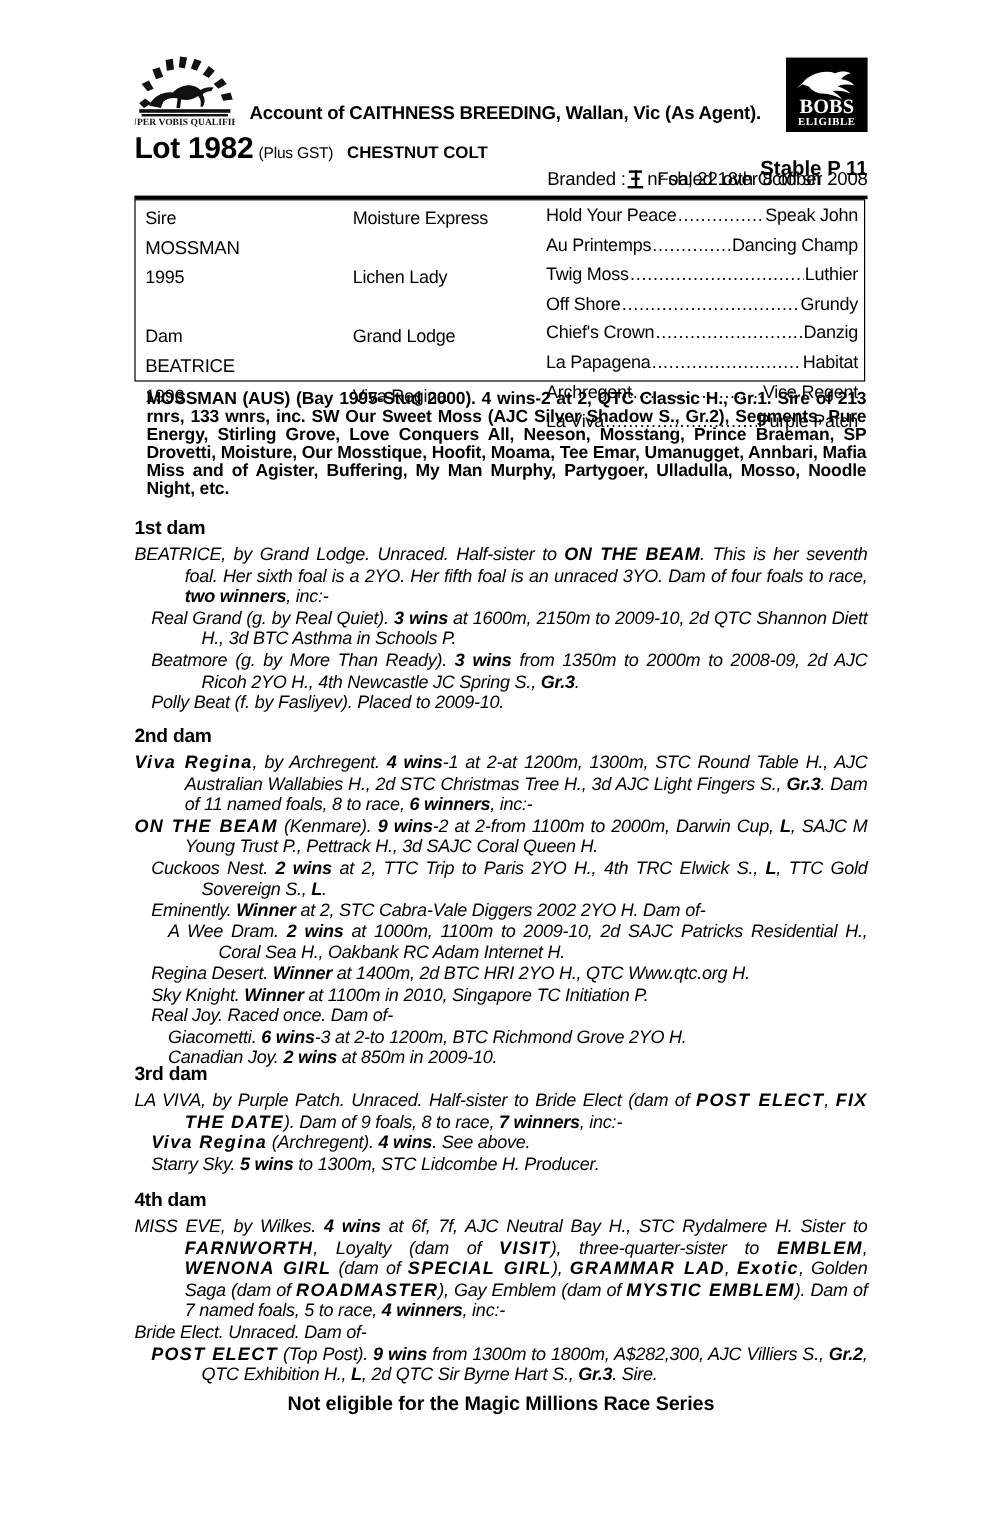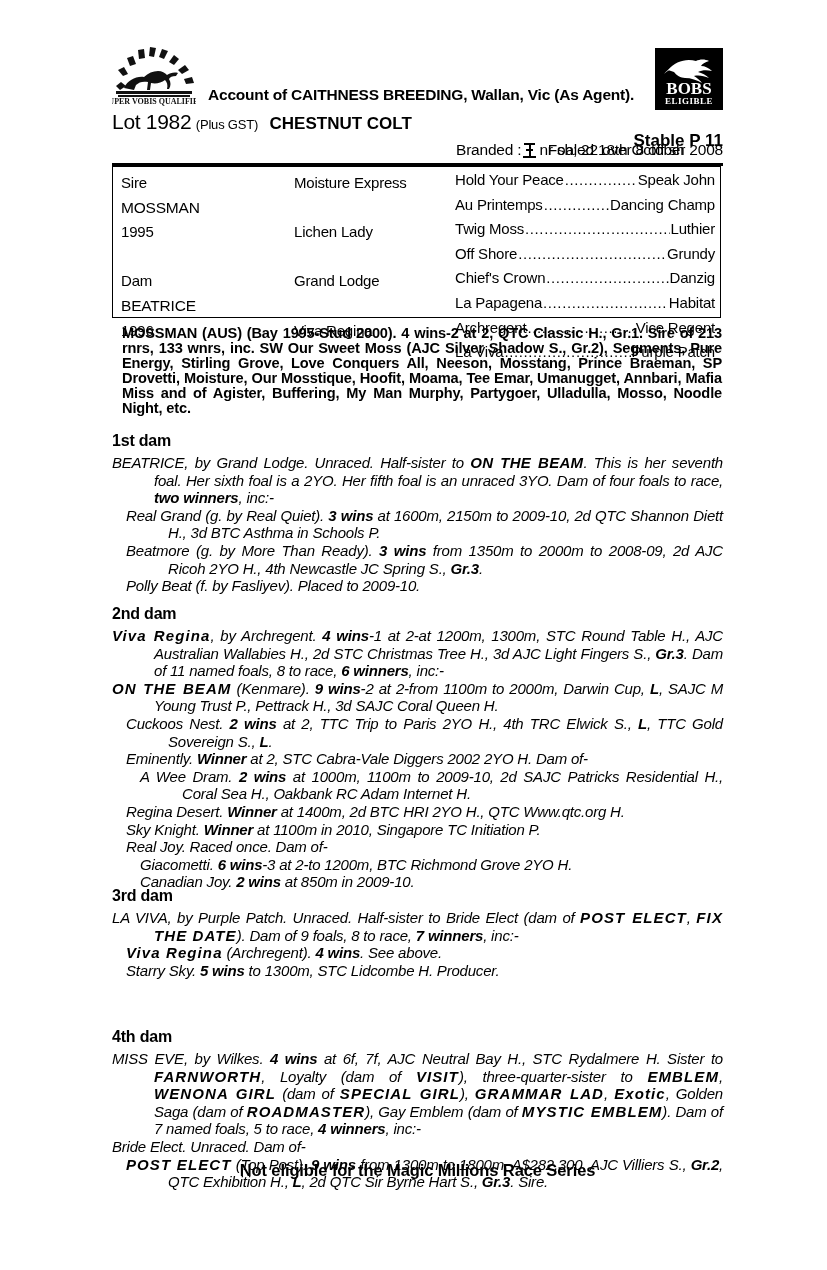--- a/index.html
+++ b/index.html
@@ -55,31 +55,31 @@
   }
 
   .lot-line {
     position: absolute;
     left: 4px;
     top: 110px;
     width: 611px;
     height: 28px;
   }
   .lot-no {
-    font-weight: normal;
-    font-size: 21px;
+    font-weight: bold;
+    font-size: 25px;
     letter-spacing: -0.3px;
   }
   .plus-gst {
     font-size: 13px;
     letter-spacing: -0.2px;
   }
   .colour-sex {
     font-weight: bold;
-    font-size: 17px;
+    font-size: 14px;
     letter-spacing: 0px;
     margin-left: 7px;
   }
   .stable {
     position: absolute;
     right: 0;
     top: 21px;
     font-weight: bold;
     font-size: 17px;
     margin-left: 22px;
@@ -365,21 +365,21 @@
         <div class="entry hang3">Giacometti. <b>6 wins</b>-3 at 2-to 1200m, BTC Richmond Grove 2YO H.</div>
         <div class="entry hang3">Canadian Joy. <b>2 wins</b> at 850m in 2009-10.</div>
       </div>
       <div class="dam-sec" style="top: 887px;">
         <div class="dam-head">3rd dam</div>
         <div class="spacer-head"></div>
         <div class="entry hang1">LA VIVA, by Purple Patch. Unraced. Half-sister to Bride Elect (dam of <b class="nmw">POST ELECT</b>, <b class="nmw">FIX THE DATE</b>). Dam of 9 foals, 8 to race, <b>7 winners</b>, inc:-</div>
         <div class="entry hang2"><b class="nmw">Viva Regina</b> (Archregent). <b>4 wins</b>. See above.</div>
         <div class="entry hang2">Starry Sky. <b>5 wins</b> to 1300m, STC Lidcombe H. Producer.</div>
       </div>
-      <div class="dam-sec" style="top: 1028px;">
+      <div class="dam-sec" style="top: 992px;">
         <div class="dam-head">4th dam</div>
         <div class="spacer-head"></div>
         <div class="entry hang1">MISS EVE, by Wilkes. <b>4 wins</b> at 6f, 7f, AJC Neutral Bay H., STC Rydalmere H. Sister to <b class="nmw">FARNWORTH</b>, Loyalty (dam of <b class="nmw">VISIT</b>), three-quarter-sister to <b class="nmw">EMBLEM</b>, <b class="nmw">WENONA GIRL</b> (dam of <b class="nmw">SPECIAL GIRL</b>), <b class="nmw">GRAMMAR LAD</b>, <b class="nmw">Exotic</b>, Golden Saga (dam of <b class="nmw">ROADMASTER</b>), Gay Emblem (dam of <b class="nmw">MYSTIC EMBLEM</b>). Dam of 7 named foals, 5 to race, <b>4 winners</b>, inc:-</div>
         <div class="entry hang1">Bride Elect. Unraced. Dam of-</div>
         <div class="entry hang2"><b class="nmw">POST ELECT</b> (Top Post). <b>9 wins</b> from 1300m to 1800m, A$282,300, AJC Villiers S., <b>Gr.2</b>, QTC Exhibition H., <b>L</b>, 2d QTC Sir Byrne Hart S., <b>Gr.3</b>. Sire.</div>
       </div>
     </div>
 
   <div class="footer-note">Not eligible for the Magic Millions Race Series</div>
 

